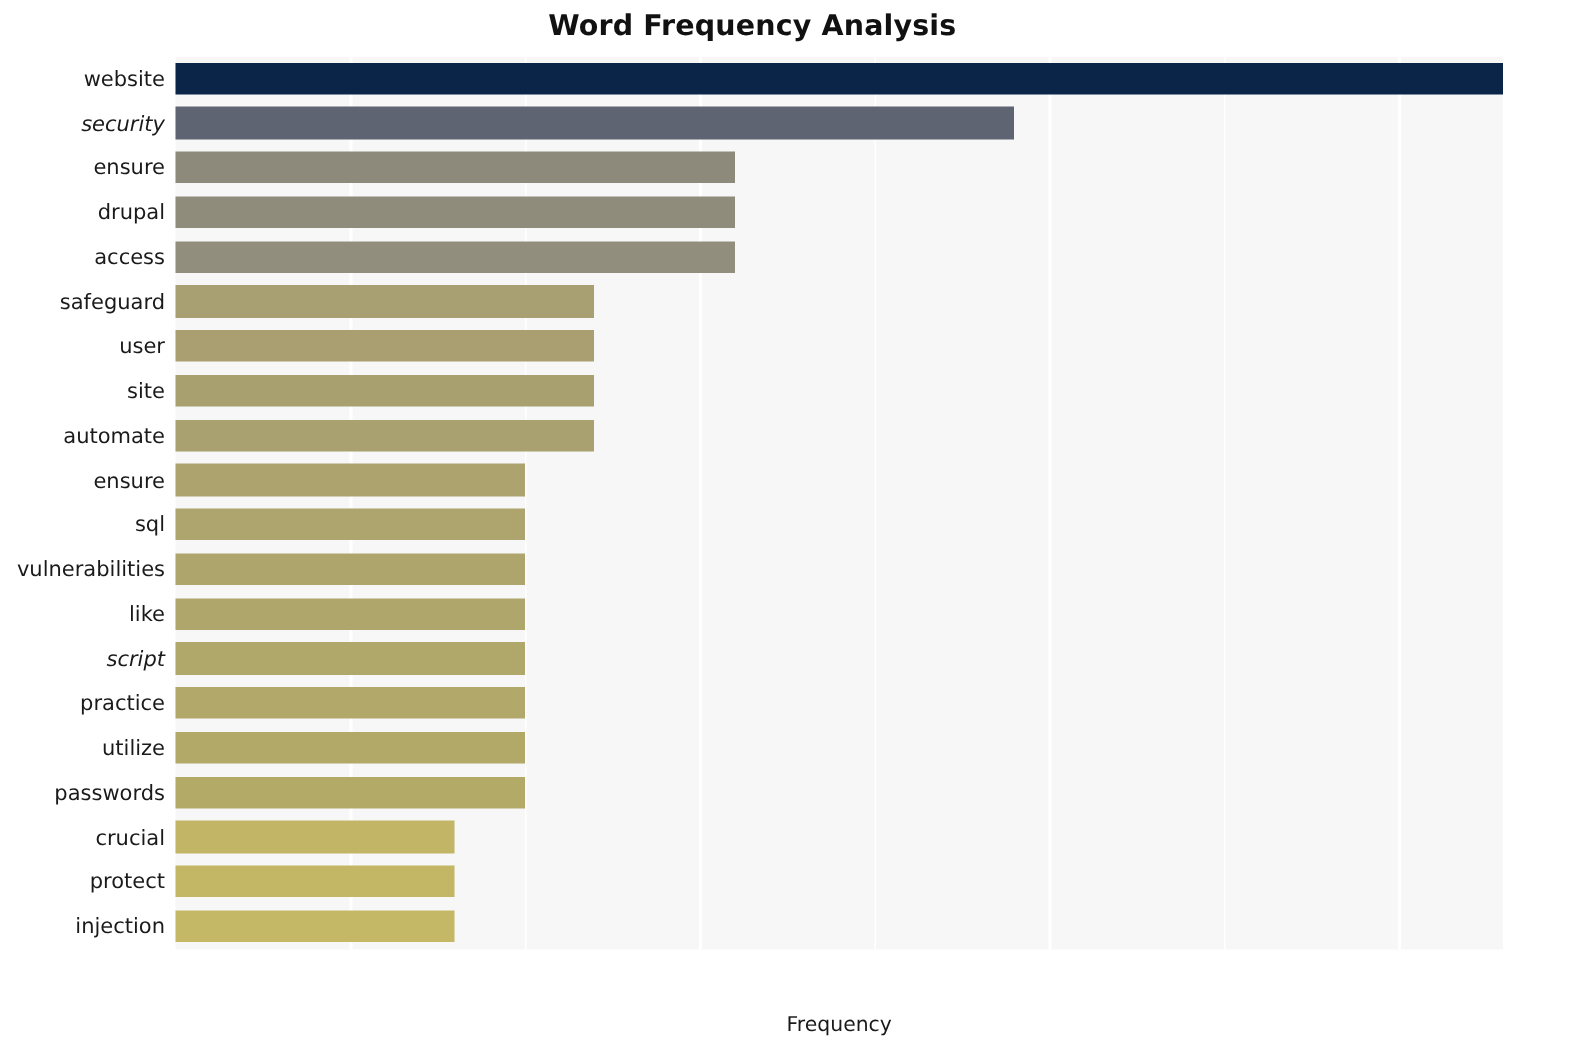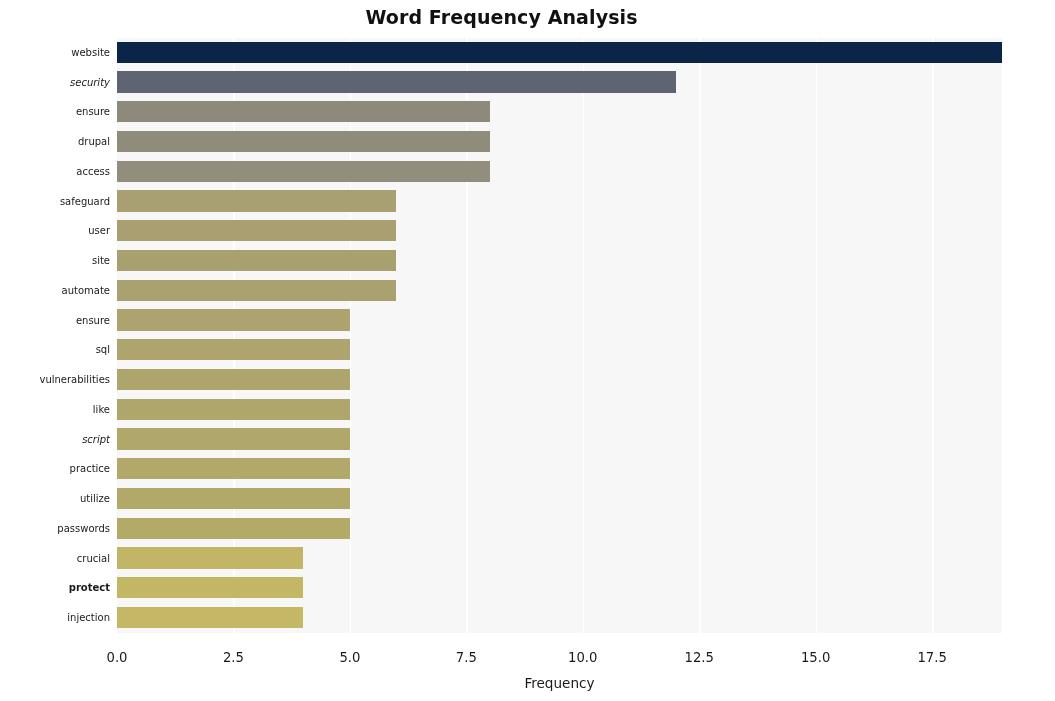--- a/index.html
+++ b/index.html
@@ -71,21 +71,21 @@
     left: 0;
     top: 38px;
     width: 110px;
     height: 595px;
   }
   .y-label {
     position: absolute;
     right: 0;
     width: 110px;
     text-align: right;
-    font-size: 10px;
+    font-size: 14px;
     color: #1a1a1a;
     line-height: 14px;
     margin-left: 30px;
   }
   
   #x-labels {
     position: absolute;
     left: 0;
     top: 650px;
     width: 1055px;
@@ -201,30 +201,20 @@
       <div class="y-label" style="top: 245.875px;">automate</div>
       <div class="y-label" style="top: 275.625px;">ensure</div>
       <div class="y-label" style="top: 305.375px;">sql</div>
       <div class="y-label" style="top: 335.125px;">vulnerabilities</div>
       <div class="y-label" style="top: 364.875px;">like</div>
       <div class="y-label" style="top: 394.625px; font-style: italic;">script</div>
       <div class="y-label" style="top: 424.375px;">practice</div>
       <div class="y-label" style="top: 454.125px;">utilize</div>
       <div class="y-label" style="top: 483.875px;">passwords</div>
       <div class="y-label" style="top: 513.625px;">crucial</div>
-      <div class="y-label" style="top: 543.375px; font-weight: bold;">protect</div>
+      <div class="y-label" style="top: 543.375px;">protect</div>
       <div class="y-label" style="top: 573.125px;">injection</div>
     </div>
 
-  <div id="x-labels">
-      <div class="x-label" style="left: 117px;">0.0</div>
-      <div class="x-label" style="left: 233.447px;">2.5</div>
-      <div class="x-label" style="left: 349.895px;">5.0</div>
-      <div class="x-label" style="left: 466.342px;">7.5</div>
-      <div class="x-label" style="left: 582.789px;">10.0</div>
-      <div class="x-label" style="left: 699.237px;">12.5</div>
-      <div class="x-label" style="left: 815.684px;">15.0</div>
-      <div class="x-label" style="left: 932.132px;">17.5</div>
-    </div>
 
   <div id="x-axis-title">Frequency</div>
 
 </div>
 
 </body></html>

